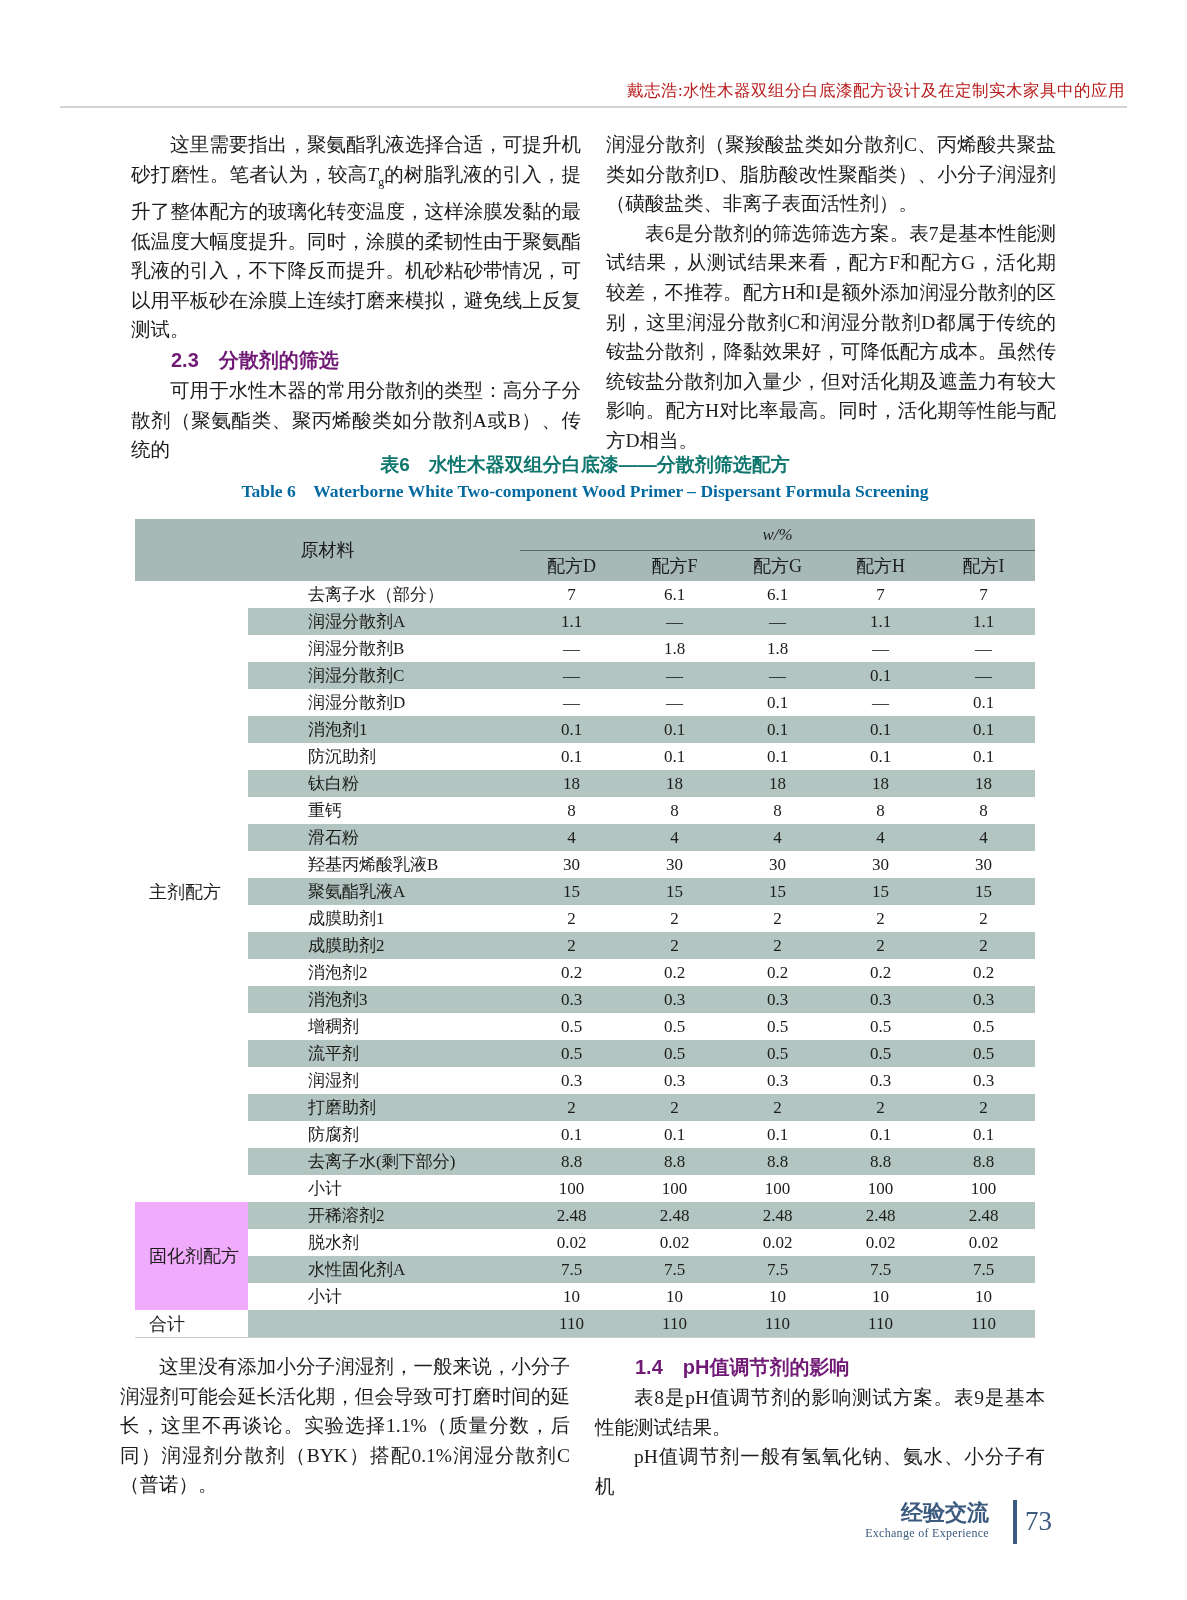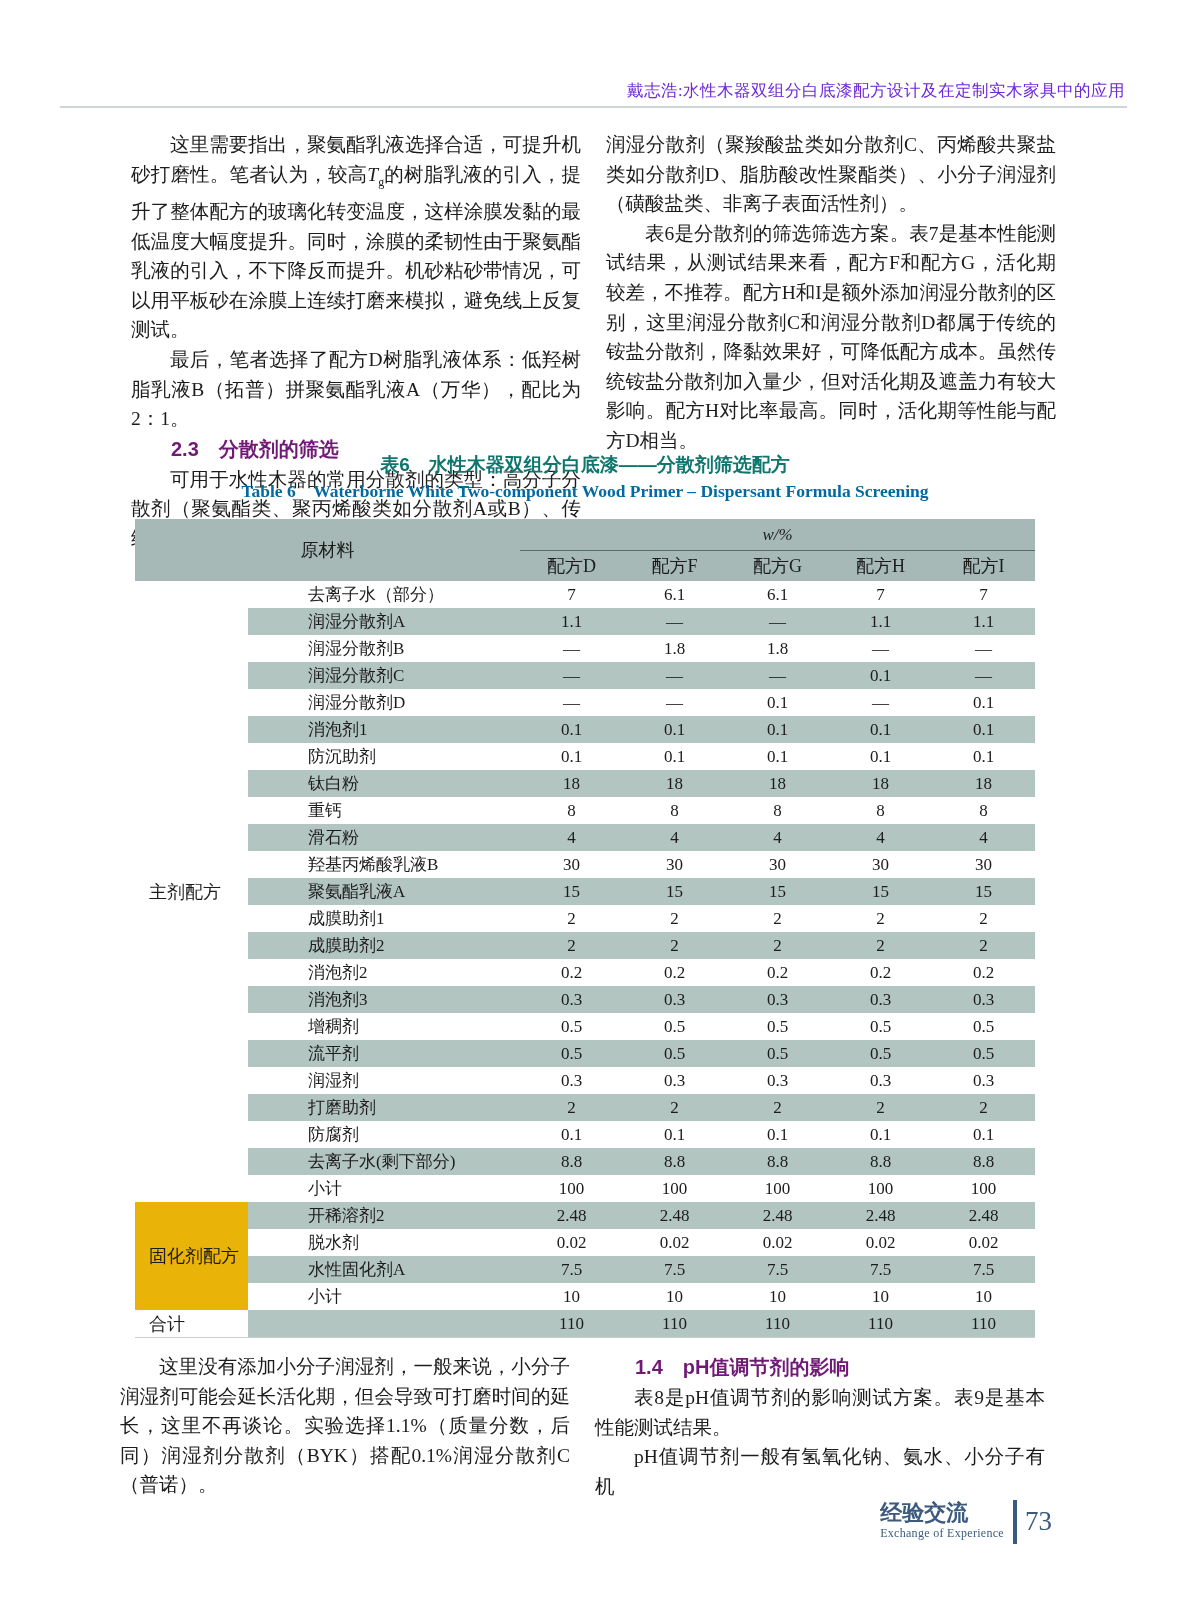--- a/index.html
+++ b/index.html
@@ -1,21 +1,21 @@
 <!DOCTYPE html>
 <html><head>
 <meta charset="utf-8">
 <style>
   html,body{margin:0;padding:0;background:#ffffff;}
   .page{position:relative;width:1187px;height:1600px;background:#ffffff;overflow:hidden;
         font-family:"Liberation Serif","DejaVu Serif",serif;color:#1c1c1c;}
 
   
   .runhead{position:absolute;top:80px;left:60px;right:62px;text-align:right;
-           font-size:16.5px;color:#6d28d9;letter-spacing:.5px;}
+           font-size:16.5px;color:#b91c1c;letter-spacing:.5px;}
   .runrule{position:absolute;top:106px;left:60px;right:60px;height:2px;background:#cfd4d6;}
 
   
   .cols{position:absolute;display:flex;gap:25px;}
   .cols.top{top:130px;left:131px;width:932px;}
   .cols.bottom{top:1352px;left:120px;width:932px;}
   .col{width:450px;font-size:19.5px;line-height:29.6px;text-align:justify;}
   .col p{margin:0;text-indent:2em;}
   .col p.noindent{text-indent:0;}
   .sechead{font-family:"Liberation Sans","DejaVu Sans",sans-serif;font-weight:bold;
@@ -38,43 +38,42 @@
   .tbl th{font-weight:normal;}
   .tbl thead tr{background:#a6b9b7;}
   .th-raw{text-align:center;font-size:18px;}
   .th-unit{text-align:center;height:29px;font-style:italic;border-bottom:1px solid #5c6a6a;}
   .th-col{text-align:center;height:28px;font-size:18px;}
   .tbl tbody td{height:27px;padding:0;}
   .mcell{text-align:left;padding-left:60px !important;}
   .vcell{text-align:center;}
   .tbl tbody tr.alt td.dcell{background:#b3c5c1;}
   .gcell{background:#ffffff;text-align:left;padding-left:14px !important;font-size:18px;margin-top:48px;}
-  .gcell.shaded{background:#eab308;}
+  .gcell.shaded{background:#f0abfc;}
 
   
   .footer{position:absolute;top:1500px;right:135px;display:flex;align-items:flex-start;color:#3b5a7e;}
-  .footer .txt{margin-right:9px;}
+  .footer .txt{text-align:right;margin-right:24px;}
   .footer .zh{font-family:"Liberation Sans","DejaVu Sans",sans-serif;font-weight:bold;
               font-size:22px;line-height:26px;}
   .footer .en{font-size:12px;line-height:14px;letter-spacing:.3px;}
   .footer .bar{width:4px;height:44px;background:#3b5a7e;margin-right:8px;}
   .footer .num{font-size:27px;line-height:30px;padding-top:6px;}
 </style>
 </head>
 <body>
 
 <div class="page">
 
   <div class="runhead">戴志浩:水性木器双组分白底漆配方设计及在定制实木家具中的应用</div>
   <div class="runrule"></div>
 
   <div class="cols top">
     <div class="col">
       <p><span>这里需要指出，聚氨酯乳液选择合适，可提升机砂打磨性。笔者认为，较高</span><span class="tg">T</span><sub>g</sub><span>的树脂乳液的引入，提升了整体配方的玻璃化转变温度，这样涂膜发黏的最低温度大幅度提升。同时，涂膜的柔韧性由于聚氨酯乳液的引入，不下降反而提升。机砂粘砂带情况，可以用平板砂在涂膜上连续打磨来模拟，避免线上反复测试。</span></p>
-      <p>最后，笔者选择了配方D树脂乳液体系：低羟树脂乳液B（拓普）拼聚氨酯乳液A（万华），配比为2：1。</p>
       <p class="sechead">2.3　分散剂的筛选</p>
       <p>可用于水性木器的常用分散剂的类型：高分子分散剂（聚氨酯类、聚丙烯酸类如分散剂A或B）、传统的</p>
     </div>
     <div class="col">
       <p class="noindent">润湿分散剂（聚羧酸盐类如分散剂C、丙烯酸共聚盐类如分散剂D、脂肪酸改性聚酯类）、小分子润湿剂（磺酸盐类、非离子表面活性剂）。</p>
       <p>表6是分散剂的筛选筛选方案。表7是基本性能测试结果，从测试结果来看，配方F和配方G，活化期较差，不推荐。配方H和I是额外添加润湿分散剂的区别，这里润湿分散剂C和润湿分散剂D都属于传统的铵盐分散剂，降黏效果好，可降低配方成本。虽然传统铵盐分散剂加入量少，但对活化期及遮盖力有较大影响。配方H对比率最高。同时，活化期等性能与配方D相当。</p>
     </div>
   </div>
 
   <div class="cap-zh">表6　水性木器双组分白底漆——分散剂筛选配方</div>

